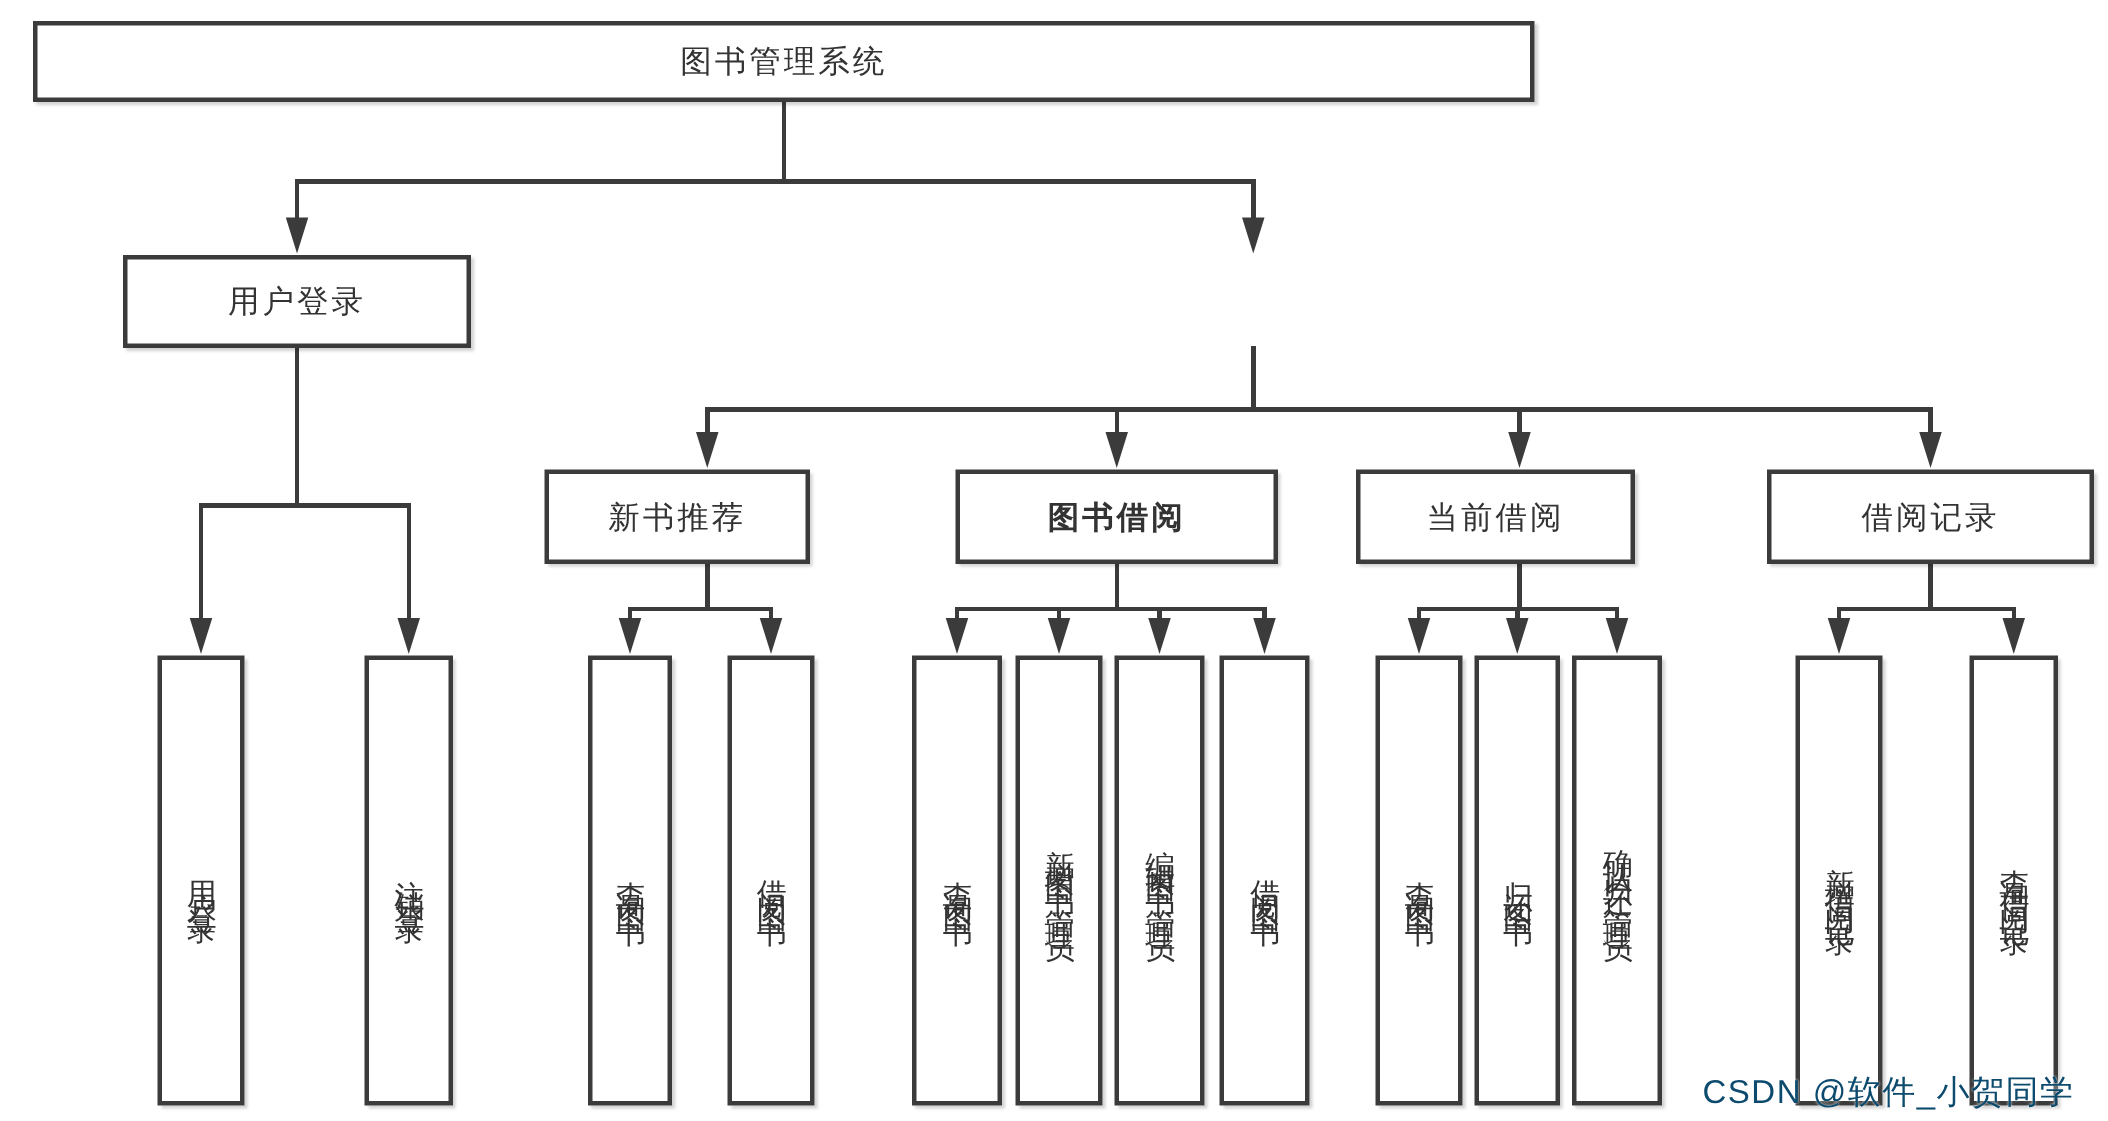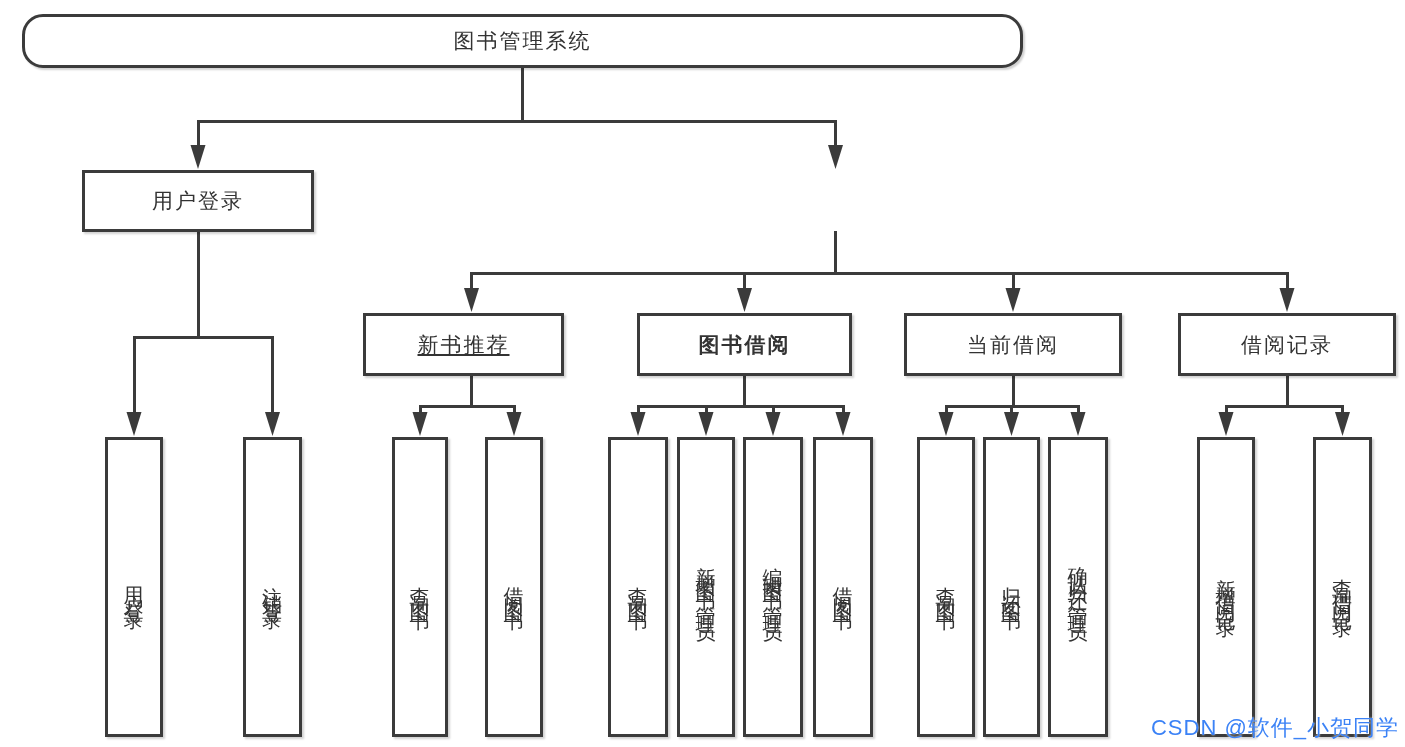--- a/index.html
+++ b/index.html
@@ -14,22 +14,22 @@
     border:3px solid #3b3b3b;box-shadow:2px 2px 2px rgba(0,0,0,0.18);
     display:flex;align-items:center;justify-content:center;
     color:#333333;font-size:21px;
   }
   .box .lbl{letter-spacing:2px;white-space:nowrap;}
   .box.v .lbl{
     writing-mode:vertical-rl;text-orientation:mixed;
     letter-spacing:8px;font-size:20px;line-height:1;white-space:normal;
   }
   .watermark{
-    position:absolute;right:6px;bottom:4px;z-index:6;
-    color:#3b82f6;font-size:22px;letter-spacing:1px;
+    position:absolute;right:22px;bottom:4px;z-index:6;
+    color:#0c4a6e;font-size:22px;letter-spacing:1px;
     text-shadow:0 0 2px #ffffff;
     margin-left:26px;
   }
 </style>
 </head>
 <body>
 
 <div class="canvas">
   <svg class="edges" id="edges" viewBox="0 0 1405 747" xmlns="http://www.w3.org/2000/svg">
       <line x1="522.5" y1="68" x2="522.5" y2="121" stroke="#3b3b3b" stroke-width="3" stroke-linecap="square" shape-rendering="crispEdges"></line>
@@ -79,33 +79,33 @@
       <line x1="1287" y1="273" x2="1287" y2="293" stroke="#3b3b3b" stroke-width="3" stroke-linecap="square" shape-rendering="crispEdges"></line>
       <polygon points="1279.5,288 1294.5,288 1287,312" fill="#3b3b3b"></polygon>
       <line x1="1287" y1="376" x2="1287" y2="406" stroke="#3b3b3b" stroke-width="3" stroke-linecap="square" shape-rendering="crispEdges"></line>
       <line x1="1226" y1="406" x2="1342.5" y2="406" stroke="#3b3b3b" stroke-width="3" stroke-linecap="square" shape-rendering="crispEdges"></line>
       <line x1="1226" y1="406" x2="1226" y2="417" stroke="#3b3b3b" stroke-width="3" stroke-linecap="square" shape-rendering="crispEdges"></line>
       <polygon points="1218.5,412 1233.5,412 1226,436" fill="#3b3b3b"></polygon>
       <line x1="1342.5" y1="406" x2="1342.5" y2="417" stroke="#3b3b3b" stroke-width="3" stroke-linecap="square" shape-rendering="crispEdges"></line>
       <polygon points="1335,412 1350,412 1342.5,436" fill="#3b3b3b"></polygon>
     </svg>
   <div id="nodes">
-      <div class="box" style="left: 22px; top: 14px; width: 1001px; height: 54px; border-radius: 21px;">
+      <div class="box" style="left: 22px; top: 14px; width: 1001px; height: 54px;">
         <span class="lbl">图书管理系统</span>
       </div>
       <div class="box" style="left: 82px; top: 170px; width: 232px; height: 62px;">
         <span class="lbl">用户登录</span>
       </div>
       <div class="box v" style="left: 105px; top: 437px; width: 58px; height: 300px;">
         <span class="lbl">用户登录</span>
       </div>
       <div class="box v" style="left: 243px; top: 437px; width: 59px; height: 300px;">
         <span class="lbl">注销登录</span>
       </div>
-      <div class="box" style="left: 363px; top: 313px; width: 201px; height: 63px; text-decoration: underline;">
+      <div class="box" style="left: 363px; top: 313px; width: 177px; height: 63px;">
         <span class="lbl">新书推荐</span>
       </div>
       <div class="box v" style="left: 392px; top: 437px; width: 56px; height: 300px;">
         <span class="lbl">查询图书</span>
       </div>
       <div class="box v" style="left: 485px; top: 437px; width: 58px; height: 300px;">
         <span class="lbl">借阅图书</span>
       </div>
       <div class="box" style="left: 637px; top: 313px; width: 215px; height: 63px; font-weight: bold;">
         <span class="lbl">图书借阅</span>
@@ -115,21 +115,21 @@
       </div>
       <div class="box v" style="left: 677px; top: 437px; width: 58px; height: 300px;">
         <span class="lbl">新增图书（管理员）</span>
       </div>
       <div class="box v" style="left: 743px; top: 437px; width: 60px; height: 300px;">
         <span class="lbl">编辑图书（管理员）</span>
       </div>
       <div class="box v" style="left: 813px; top: 437px; width: 60px; height: 300px;">
         <span class="lbl">借阅图书</span>
       </div>
-      <div class="box" style="left: 904px; top: 313px; width: 218px; height: 63px;">
+      <div class="box" style="left: 904px; top: 313px; width: 186px; height: 63px;">
         <span class="lbl">当前借阅</span>
       </div>
       <div class="box v" style="left: 917px; top: 437px; width: 58px; height: 300px;">
         <span class="lbl">查询图书</span>
       </div>
       <div class="box v" style="left: 983px; top: 437px; width: 57px; height: 300px;">
         <span class="lbl">归还图书</span>
       </div>
       <div class="box v" style="left: 1048px; top: 437px; width: 60px; height: 300px;">
         <span class="lbl">确认归还（管理员）</span>

